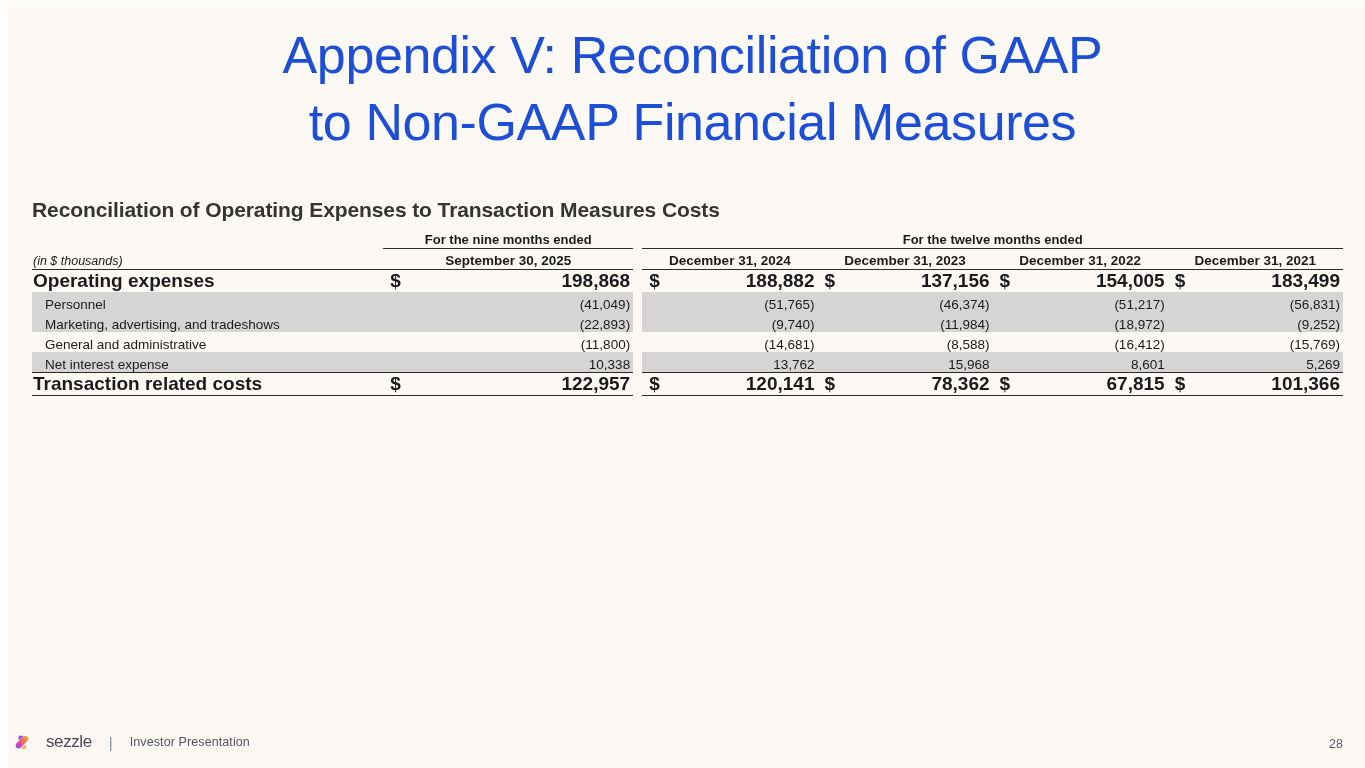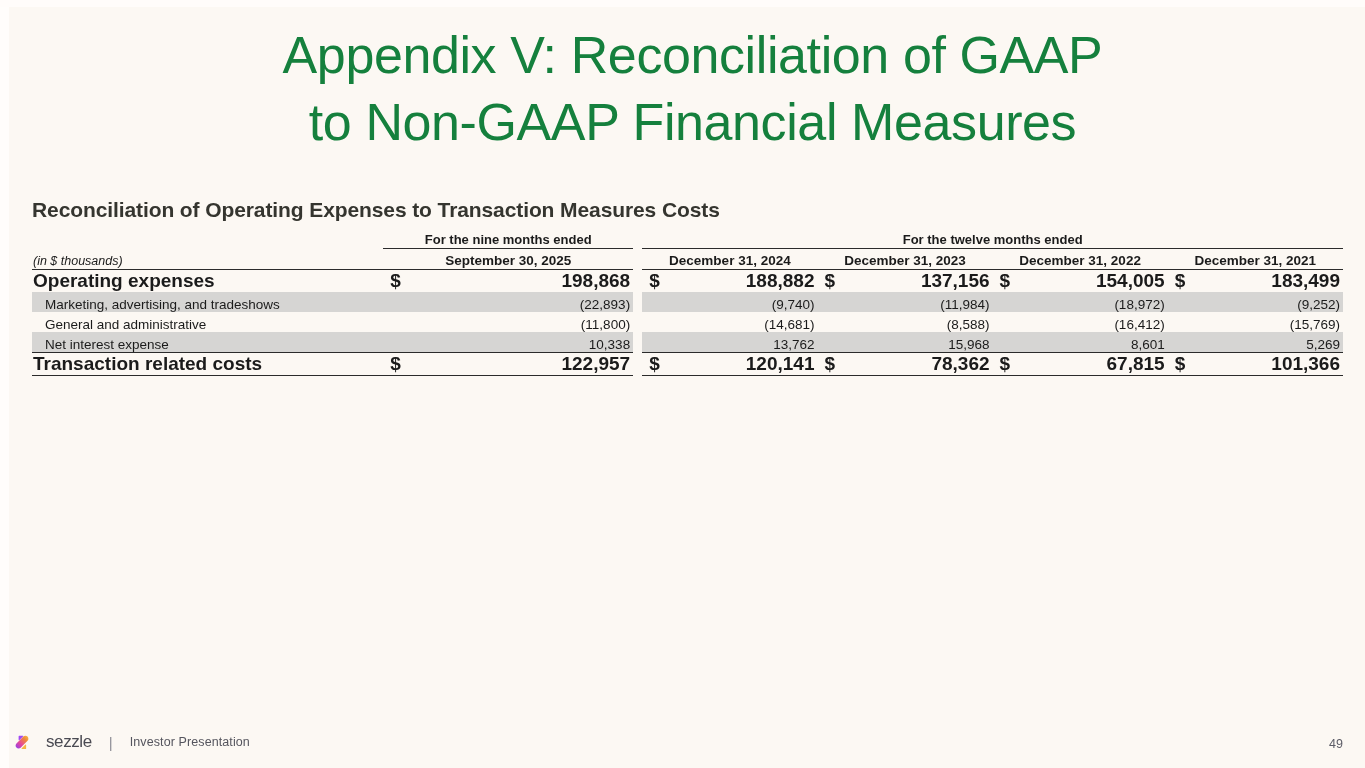--- a/index.html
+++ b/index.html
@@ -46,21 +46,21 @@
     left: 0;
     top: 22px;
     width: 1365px;
     text-align: center;
     z-index: 2;
   }
   .title-line {
     font-size: 52px;
     line-height: 67px;
     font-weight: 400;
-    color: #15803d;
+    color: #1d4ed8;
     letter-spacing: -0.4px;
     white-space: nowrap;
     padding-left: 20px;
   }
 
   
   .section-heading {
     position: absolute;
     left: 32px;
     top: 198px;
@@ -245,20 +245,34 @@
             <td class="dol">$</td>
             <td class="num">188,882</td>
             <td class="dol">$</td>
             <td class="num">137,156</td>
             <td class="dol">$</td>
             <td class="num">154,005</td>
             <td class="dol">$</td>
             <td class="num">183,499</td>
           </tr>
           <tr class="body-row stripe">
+            <td class="lbl-sub">Personnel</td>
+            <td class="dol"></td>
+            <td class="num">(41,049)</td>
+            <td class="spacer"></td>
+            <td class="dol"></td>
+            <td class="num">(51,765)</td>
+            <td class="dol"></td>
+            <td class="num">(46,374)</td>
+            <td class="dol"></td>
+            <td class="num">(51,217)</td>
+            <td class="dol"></td>
+            <td class="num">(56,831)</td>
+          </tr>
+          <tr class="body-row stripe">
             <td class="lbl-sub">Marketing, advertising, and tradeshows</td>
             <td class="dol"></td>
             <td class="num">(22,893)</td>
             <td class="spacer"></td>
             <td class="dol"></td>
             <td class="num">(9,740)</td>
             <td class="dol"></td>
             <td class="num">(11,984)</td>
             <td class="dol"></td>
             <td class="num">(18,972)</td>
@@ -325,15 +339,15 @@
         <path d="M21.5 3.2c3.1 0 5.6 2.5 5.6 5.6 0 1.5-.6 2.9-1.6 3.9l-13 13c-1 1-2.4 1.6-3.9 1.6-3.1 0-5.6-2.5-5.6-5.6 0-1.5.6-2.9 1.6-3.9l13-13c1-1 2.4-1.6 3.9-1.6z" fill="url(#szg)"></path>
         <path d="M9.0 3.2h7.2c.9 0 1.4 1.1.8 1.7l-6.6 6.6c-.6.6-1.7.2-1.7-.8V4.2c0-.6.4-1 1.1-1z" fill="#9b3ff2" opacity="0.95"></path>
         <path d="M22.3 28.3h-7.0c-.9 0-1.4-1.1-.8-1.7l6.6-6.6c.6-.6 1.7-.2 1.7.8v6.5c0 .6-.1 1-.5 1z" fill="#f5b13a" opacity="0.95"></path>
       </svg>
     </span>
     <span class="logo-word">sezzle</span>
     <span class="footer-sep">|</span>
     <span class="footer-text">Investor Presentation</span>
   </div>
 
-  <div class="page-num">49</div>
+  <div class="page-num">28</div>
 
 </div>
 
 </body></html>

